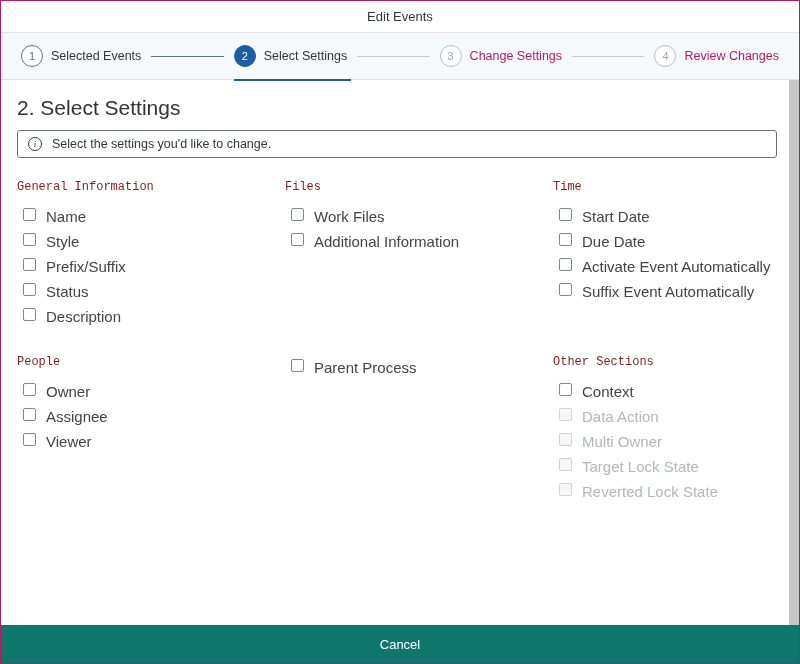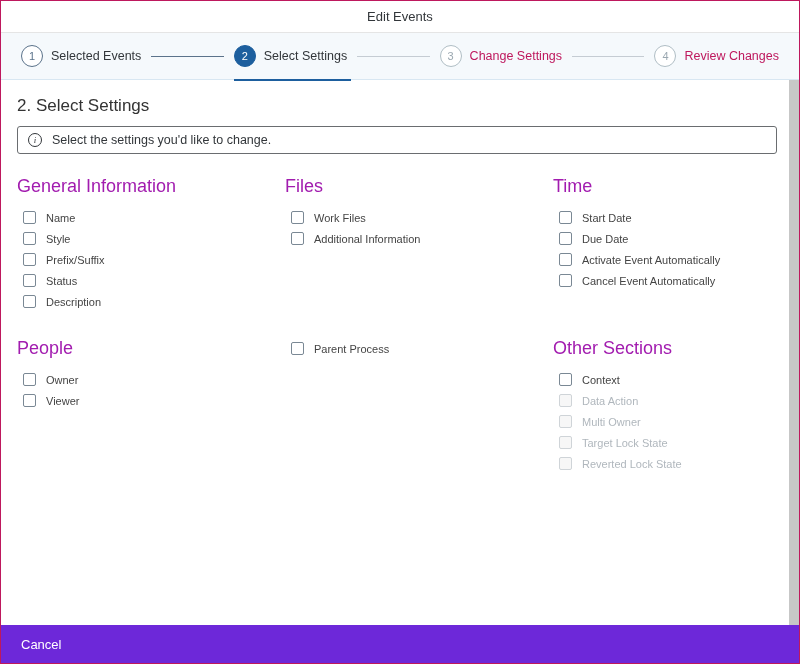--- a/index.html
+++ b/index.html
@@ -81,21 +81,21 @@
   .body {
     flex: 1 1 auto;
     overflow-y: auto;
     padding: 14px 16px 14px 16px;
     position: relative;
   }
   .body-inner {
     padding-right: 6px;
   }
   .section-heading {
-    font-size: 17px;
+    font-size: 21px;
     font-weight: 500;
     color: #333;
     margin: 2px 0 10px 0;
   }
   .info-strip {
     border: 1px solid #6a6d70;
     border-radius: 3px;
     padding: 6px 10px;
     display: flex;
     align-items: center;
@@ -114,50 +114,51 @@
     font-family: Georgia, serif;
     line-height: 1;
   }
   .columns {
     display: flex;
     gap: 44px;
     margin-bottom: 26px;
   }
   .col { flex: 1 1 0; min-width: 0; }
   .group-title {
-    font-size: 18px;
-    color: #a21caf;
+    font-size: 12px;
+    color: #7f1d1d;
     margin-bottom: 10px;
+    font-family: Liberation Mono, monospace;
   }
   .check-row {
     display: flex;
-    align-items: flex-end;
+    align-items: flex-start;
     gap: 10px;
     padding: 4px 0 4px 6px;
-    font-size: 11px;
+    font-size: 15px;
     color: #444;
   }
   .check-row.disabled { color: #b0b7bd; }
   .checkbox {
     width: 13px; height: 13px;
     border: 1px solid #7a8894;
     border-radius: 2px;
     background: #fff;
     flex: 0 0 auto;
   }
   .check-row.disabled .checkbox {
     border-color: #cfd4d8;
     background: #f7f7f7;
   }
   .footer {
     height: 38px;
-    background: #6d28d9;
+    background: #0f766e;
     display: flex;
     align-items: center;
-    justify-content: flex-start;
+    justify-content: center;
     padding: 0 20px;
   }
   .footer-btn {
     color: #fff;
     font-size: 13px;
     cursor: pointer;
   }
   .right-scroll-shadow {
     position: absolute;
     right: 0; top: 0; bottom: 0;
@@ -249,31 +250,35 @@
           <div class="check-row">
               <span class="checkbox"></span>
               <span>Due Date</span>
             </div>
           <div class="check-row">
               <span class="checkbox"></span>
               <span>Activate Event Automatically</span>
             </div>
           <div class="check-row">
               <span class="checkbox"></span>
-              <span>Cancel Event Automatically</span>
+              <span>Suffix Event Automatically</span>
             </div>
         </div>
       </div>
 
       <div class="columns">
         <div class="col">
           <div class="group-title">People</div>
           <div class="check-row">
               <span class="checkbox"></span>
               <span>Owner</span>
+            </div>
+          <div class="check-row">
+              <span class="checkbox"></span>
+              <span>Assignee</span>
             </div>
           <div class="check-row">
               <span class="checkbox"></span>
               <span>Viewer</span>
             </div>
         </div>
         <div class="col">
           <div class="check-row">
               <span class="checkbox"></span>
               <span>Parent Process</span>

